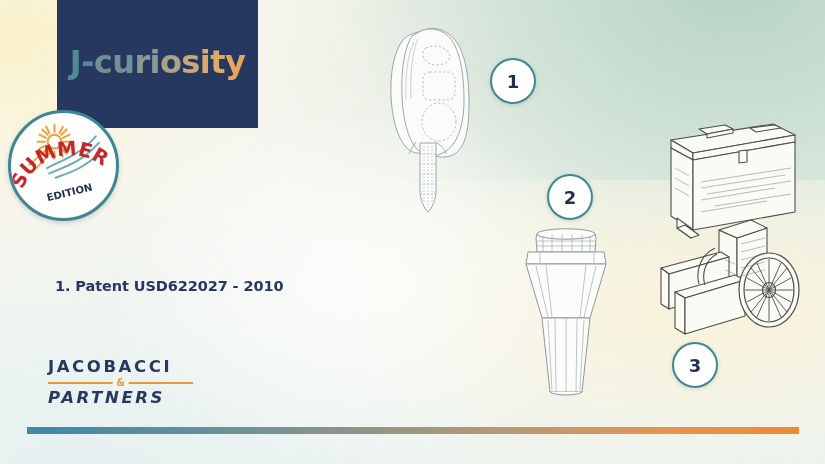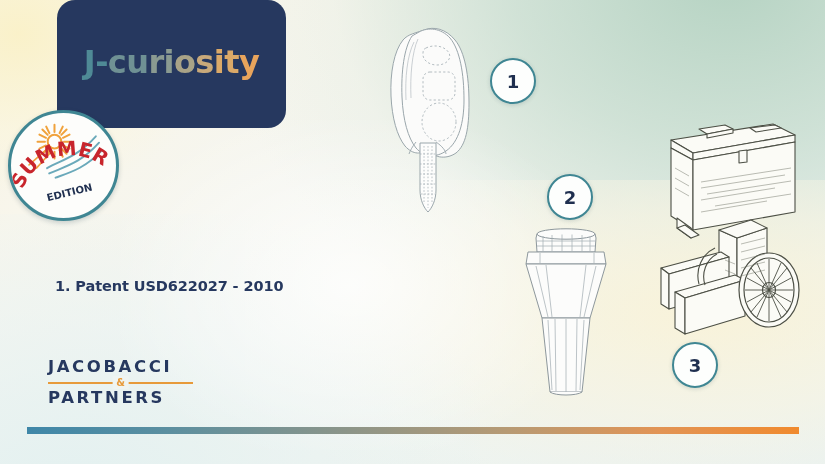--- a/index.html
+++ b/index.html
@@ -33,23 +33,22 @@
     position:absolute;left:-140px;bottom:-180px;width:620px;height:430px;
     background:radial-gradient(ellipse at 34% 70%, rgba(225,240,240,.95) 0%, rgba(233,243,243,.60) 45%, rgba(255,255,255,0) 78%);
   }
   .bg-whiteC{
     position:absolute;left:120px;top:120px;width:460px;height:330px;
     background:radial-gradient(ellipse at 50% 50%, rgba(255,255,255,.78) 0%, rgba(255,255,255,.30) 50%, rgba(255,255,255,0) 78%);
   }
 
   
   .navy-block{
-    position:absolute;left:57px;top:0px;width:229px;height:128px;
+    position:absolute;left:57px;top:0px;width:201px;height:128px;
     background:#26385f;
-    border-radius:18px;
   }
   .logo-text{
     position:absolute;left:0;right:0;top:46px;
     text-align:center;
     font-size:32px;font-weight:bold;letter-spacing:-.6px;
     line-height:1;
     font-family:"DejaVu Sans", sans-serif;
     white-space:nowrap;
   }
   .logo-text .l1{color:#4f8a96;}
@@ -91,21 +90,21 @@
     font-family:"DejaVu Sans", sans-serif;
     color:#26385f;text-align:left;
   }
   .jp-top{font-size:16.5px;font-weight:bold;letter-spacing:2.6px;line-height:1.1;}
   .jp-mid{position:relative;height:12px;margin:1px 0 0 0;}
   .jp-rule{position:absolute;left:0;right:0;top:5px;height:1.6px;background:#e79a3a;}
   .jp-amp{
     position:absolute;left:50%;top:-1px;transform:translateX(-50%);
     background:#eff4f1;padding:0 4px;color:#e79a3a;font-size:10px;font-weight:bold;line-height:13px;
   }
-  .jp-bot{font-size:16.5px;font-weight:bold;letter-spacing:2.6px;line-height:1.15;}
+  .jp-bot{font-size:16.5px;font-weight:bold;letter-spacing:2.6px;line-height:1.15;font-style:italic;}
 
   
   .grad-bar{
     position:absolute;left:27px;top:427px;width:772px;height:7px;
     background:linear-gradient(90deg,#3f87a8 0%,#5b8fa0 18%,#8d9588 42%,#b69a74 62%,#e29455 82%,#f08a2e 100%);
   }
 
   
   .num-badge{
     position:absolute;width:42px;height:42px;border-radius:50%;

